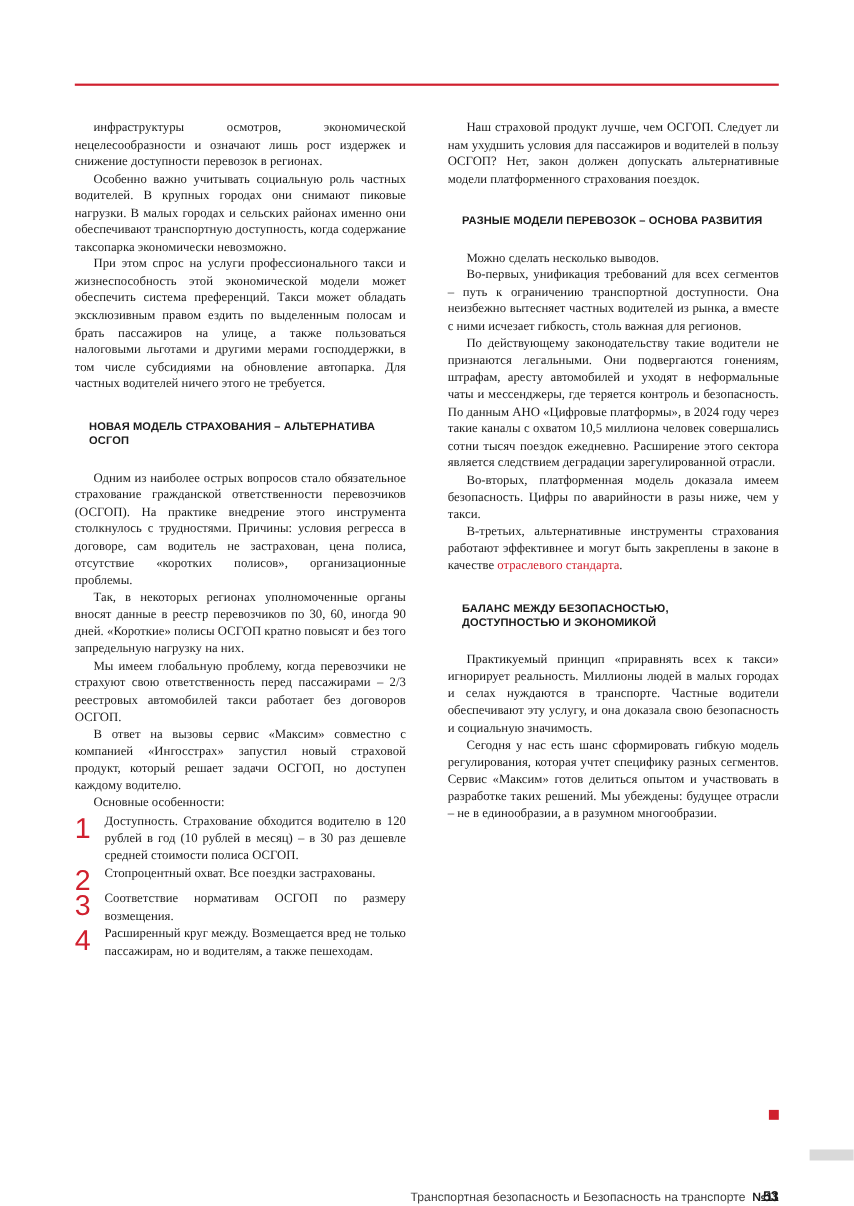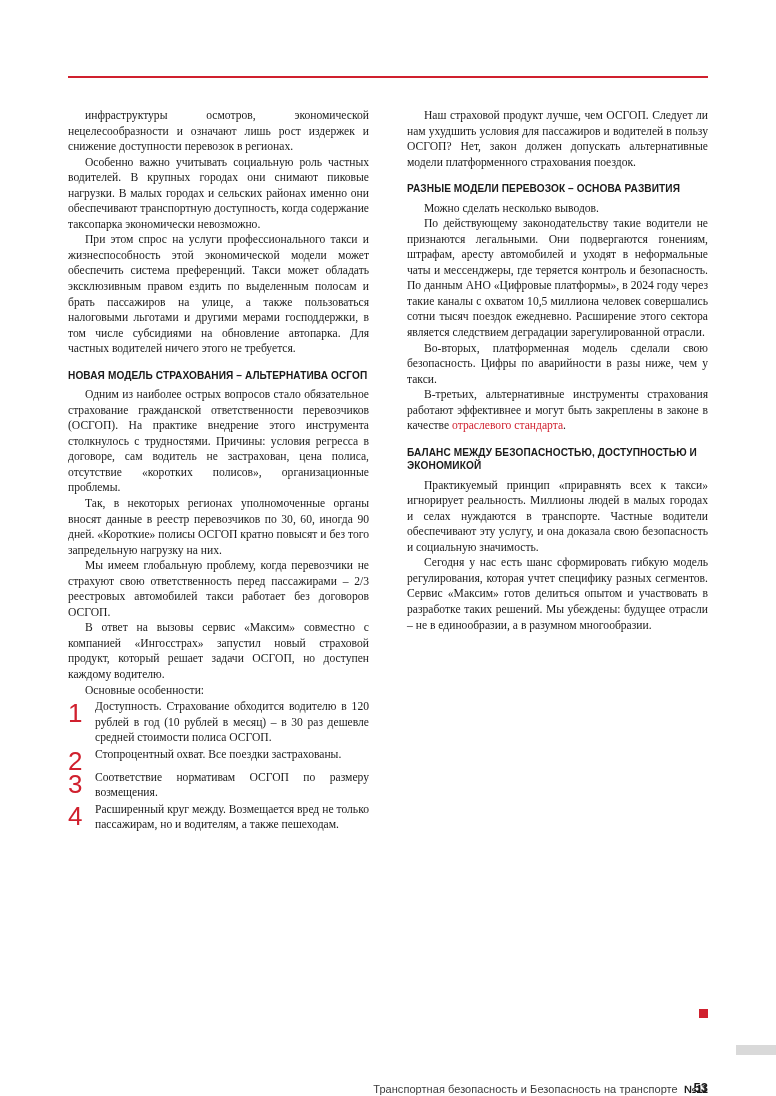--- a/index.html
+++ b/index.html
@@ -53,21 +53,21 @@
   }
 
   p {
     margin: 0;
   }
   p.indent {
     text-indent: 17px;
   }
 
   h3.subhead {
-    margin: 0;
+    margin: 13px;
     font-family: "Liberation Sans", sans-serif;
     font-size: 10.1px;
     line-height: 13.4px;
     font-weight: bold;
     letter-spacing: 0.1px;
     text-align: left;
     text-transform: uppercase;
   }
 
   .sp-before-head { height: 12px; }
@@ -202,22 +202,23 @@
     </div>
 
     <div class="col col-right">
       <p class="indent">Наш страховой продукт лучше, чем ОСГОП. Следует ли нам ухудшить условия для пассажиров и водителей в пользу ОСГОП? Нет, закон должен допускать альтернативные модели платформенного страхования поездок.</p>
 
       <div class="sp-before-head"></div>
       <h3 class="subhead">Разные модели перевозок – основа развития</h3>
       <div class="sp-after-head"></div>
 
       <p class="indent">Можно сделать несколько выводов.</p>
+      <p class="indent">Во-первых, унификация требований для всех сегментов – путь к ограничению транспортной доступности. Она неизбежно вытесняет частных водителей из рынка, а вместе с ними исчезает гибкость, столь важная для регионов.</p>
       <p class="indent">По действующему законодательству такие водители не признаются легальными. Они подвергаются гонениям, штрафам, аресту автомобилей и уходят в неформальные чаты и мессенджеры, где теряется контроль и безопасность. По данным АНО «Цифровые платформы», в 2024 году через такие каналы с охватом 10,5 миллиона человек совершались сотни тысяч поездок ежедневно. Расширение этого сектора является следствием деградации зарегулированной отрасли.</p>
-      <p class="indent">Во-вторых, платформенная модель сделали свою безопасность. Цифры по аварийности в разы ниже, чем у такси.</p>
+      <p class="indent">Во-вторых, платформенная модель доказала имеем безопасность. Цифры по аварийности в разы ниже, чем у такси.</p>
 
       <p class="indent"><span>В-третьих, альтернативные инструменты страхования работают эффективнее и могут быть закреплены в законе в качестве </span><span class="highlight">отраслевого стандарта</span><span>.</span></p>
 
       <div class="sp-before-head"></div>
       <h3 class="subhead">Баланс между безопасностью, доступностью и экономикой</h3>
       <div class="sp-after-head"></div>
 
       <p class="indent">Практикуемый принцип «приравнять всех к такси» игнорирует реальность. Миллионы людей в малых городах и селах нуждаются в транспорте. Частные водители обеспечивают эту услугу, и она доказала свою безопасность и социальную значимость.</p>
       <p class="indent">Сегодня у нас есть шанс сформировать гибкую модель регулирования, которая учтет специфику разных сегментов. Сервис «Максим» готов делиться опытом и участвовать в разработке таких решений. Мы убеждены: будущее отрасли – не в единообразии, а в разумном многообразии.</p>
 

